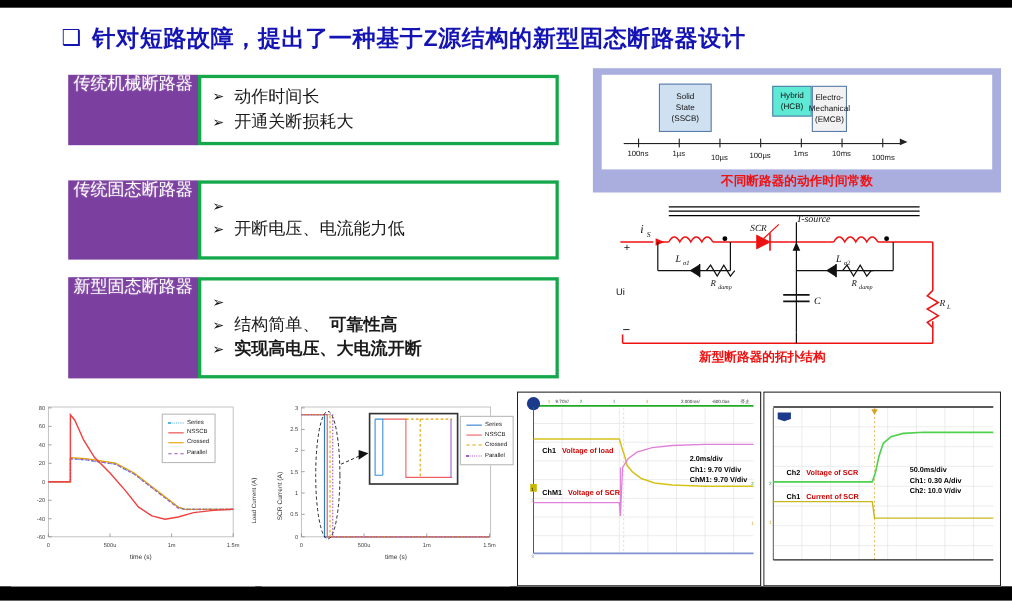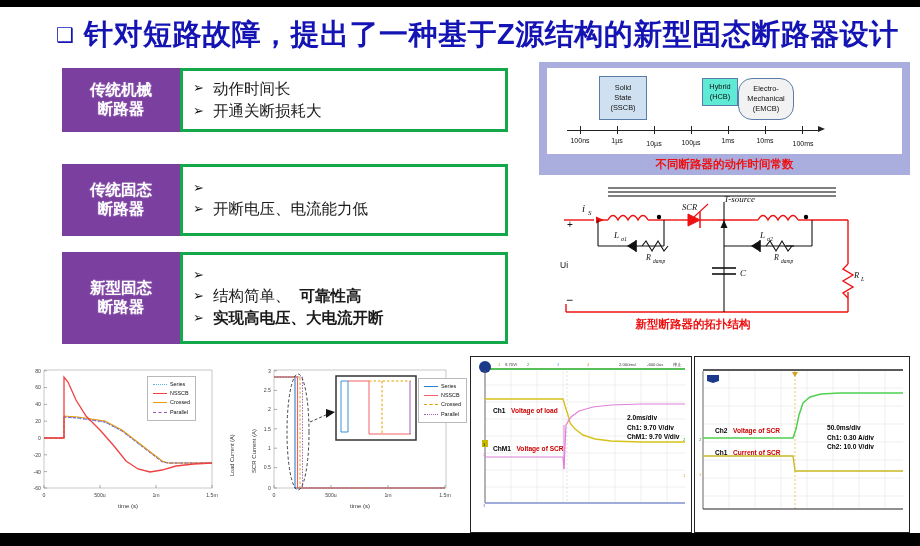--- a/index.html
+++ b/index.html
@@ -10,33 +10,33 @@
     position:relative;
   }
   
   .band-top{position:absolute;left:0;top:0;width:920px;height:7px;background:#000;}
   .band-bottom{position:absolute;left:0;top:533px;width:920px;height:13px;background:#000;}
 
   
   .title-row{position:absolute;left:56px;top:18px;width:840px;height:34px;
     display:flex;align-items:center;gap:10px;}
   .title-bullet{font-size:20px;color:#1414b4;line-height:1;font-weight:700;}
-  .title-text{font-size:29px;font-weight:700;color:#1414b4;letter-spacing:.5px;
+  .title-text{font-size:21px;font-weight:700;color:#1414b4;letter-spacing:.5px;
     white-space:nowrap;}
 
   
   .row{position:absolute;display:flex;align-items:stretch;}
   .row-1{left:62px;top:68px;width:446px;height:64px;}
   .row-2{left:62px;top:164px;width:446px;height:72px;}
   .row-3{left:62px;top:252px;width:446px;height:92px;}
 
   .cat{
     width:118px;flex:0 0 118px;background:#7b3fa0;
-    display:flex;flex-direction:column;align-items:center;justify-content:center;
-    color:#ffffff;font-weight:700;font-size:15.5px;line-height:1.22;
+    display:flex;flex-direction:row;justify-content:center;
+    color:#ffffff;font-weight:400;font-size:15.5px;line-height:1.22;
     text-shadow:0 0 2px rgba(255,255,255,.35);
   }
   .cat span{display:block;white-space:nowrap;}
   .pts{
     flex:1;border:3px solid #14a84a;background:#ffffff;
     display:flex;flex-direction:column;justify-content:center;
     padding:2px 6px 2px 10px;box-sizing:border-box;gap:2px;
   }
   .pt{display:flex;align-items:center;gap:9px;font-size:15.5px;color:#1a1a1a;
       line-height:1.3;white-space:nowrap;}
@@ -46,21 +46,21 @@
 
   
   .panel-time{position:absolute;left:539px;top:62px;width:371px;height:113px;
     background:#a9aede;box-sizing:border-box;padding:6px 8px 0 8px;}
   .panel-time-inner{position:relative;width:100%;height:86px;background:#fff;}
   .tbox{position:absolute;box-sizing:border-box;border:1px solid #5b7ca8;
     display:flex;flex-direction:column;align-items:center;justify-content:center;
     font-size:7.4px;line-height:1.35;color:#111;text-align:center;}
   .tbox.sscb{left:52px;top:8px;width:48px;height:44px;background:#cfe0f0;text-align:right;}
   .tbox.hcb{left:155px;top:10px;width:36px;height:28px;background:#5eead4;}
-  .tbox.emcb{left:191px;top:10px;width:56px;height:42px;background:#f2f2f2;border-radius:14px;}
+  .tbox.emcb{left:191px;top:10px;width:32px;height:42px;background:#f2f2f2;}
   .axis-line{position:absolute;left:20px;top:62px;width:253px;height:1px;background:#222;}
   .axis-arrow{position:absolute;left:271px;top:58px;width:0;height:0;
     border-top:3.5px solid transparent;border-bottom:3.5px solid transparent;
     border-left:7px solid #222;}
   .tick{position:absolute;top:58px;width:1px;height:8px;background:#222;}
   .tlab{position:absolute;top:69px;font-size:7px;color:#111;transform:translateX(-50%);
     white-space:nowrap;}
   .cap-red{position:absolute;font-size:11.5px;font-weight:700;color:#ee1111;
     white-space:nowrap;text-align:center;}
   .cap-time{left:539px;top:157px;width:371px;}

